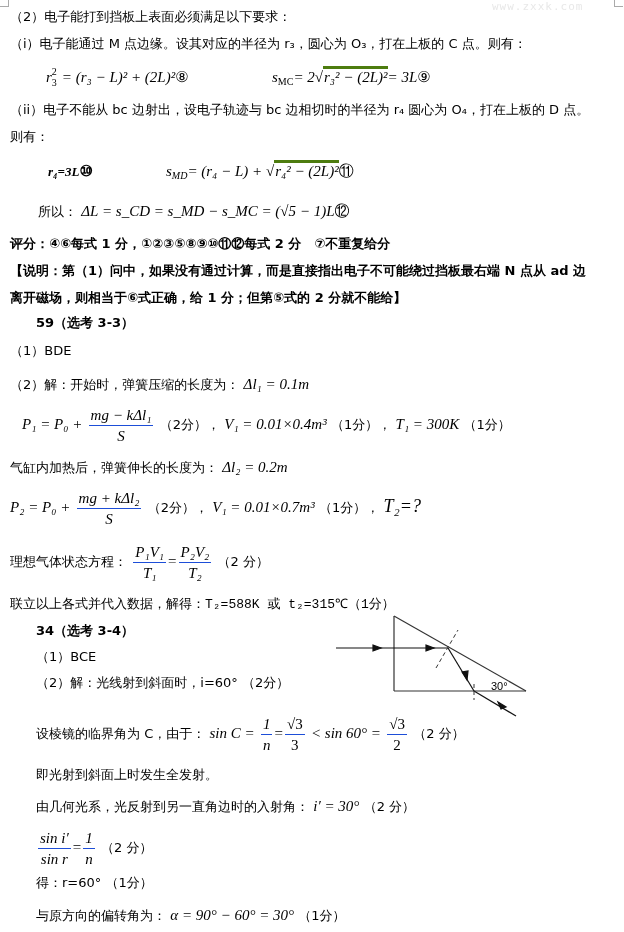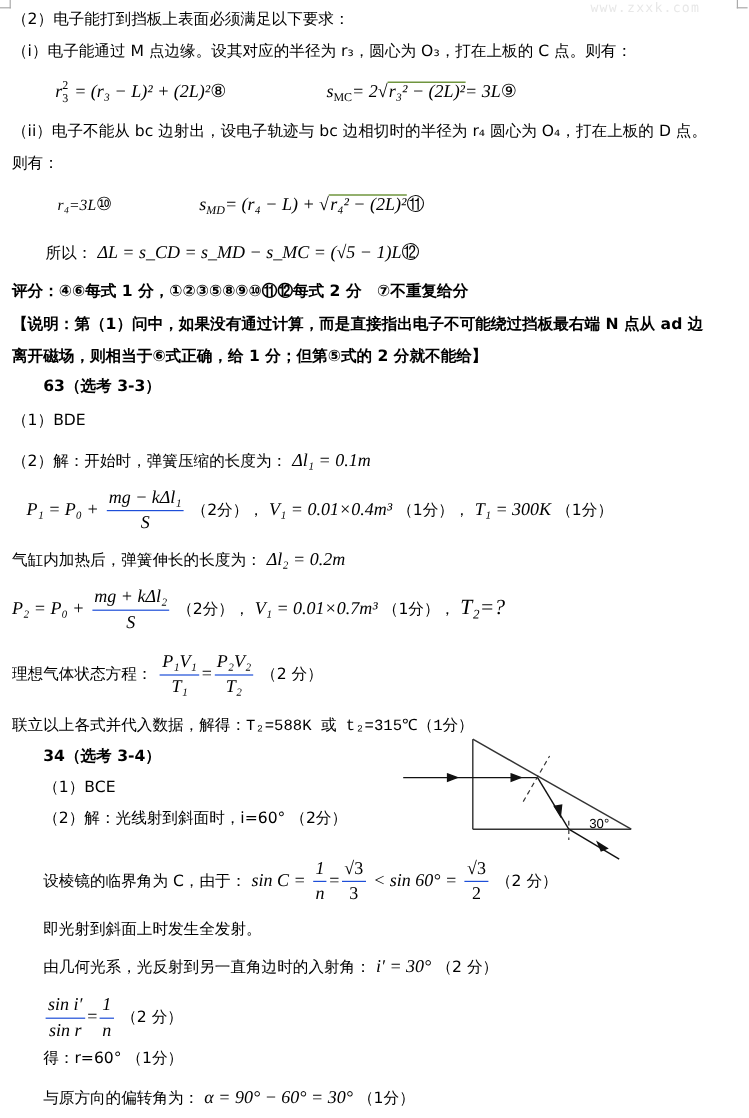--- a/index.html
+++ b/index.html
@@ -8,21 +8,21 @@
   .ln { position:absolute; white-space:nowrap; font-size:13.5px; line-height:18px; }
   .cn { font-family:"DejaVu Sans","Liberation Sans",sans-serif; font-size:13px; }
   .m  { font-family:"Liberation Serif","DejaVu Serif",serif; font-style:italic; font-size:15px; }
   .mr { font-family:"Liberation Serif","DejaVu Serif",serif; font-size:15px; }
   .bold { font-weight:bold; }
   .sub { font-size:10px; vertical-align:-3px; font-style:normal; }
   .subi { font-size:10px; vertical-align:-3px; }
   .frac { display:inline-block; vertical-align:middle; text-align:center; margin:0 2px; }
   .frac .num { display:block; border-bottom:1px solid #1d4ed8; padding:0 2px; line-height:20px; }
   .frac .den { display:block; line-height:20px; }
-  .sqrt { border-top:1px solid #4d7c0f; padding-left:1px;text-align:center; }
+  .sqrt { border-top:3px solid #4d7c0f; padding-left:1px;text-align:center; }
   .watermark { position:absolute; left:492px; top:0px; font-family:"DejaVu Sans Mono",monospace;
                font-size:11px; color:#e8e8e8; letter-spacing:1px; }
   .corner { position:absolute; width:8px; height:6px; border:1px solid #aaa; border-top:none; }
   svg text { font-family:"Liberation Sans","DejaVu Sans",sans-serif; }
 </style>
 </head>
 <body>
 
 <div class="corner" style="left:0;top:0;border-left:none;"></div>
 <div class="corner" style="left:614px;top:0;border-right:none;"></div>
@@ -34,37 +34,37 @@
 <div class="ln" style="left:46px;top:68px;">
   <span class="m">r</span><span class="mr" style="font-size:10px;position:relative;top:4px;left:0;">3</span><span class="mr" style="font-size:10px;position:relative;top:-7px;left:-5px;">2</span><span class="m">= (r₃ − L)² + (2L)²</span><span class="mr">⑧</span>
 </div>
 <div class="ln" style="left:272px;top:68px;">
   <span class="m">s</span><span class="sub mr">MC</span><span class="m">= 2√</span><span class="m sqrt">r₃² − (2L)²</span><span class="m">= 3L</span><span class="mr">⑨</span>
 </div>
 
 <div class="ln cn" style="left:10px;top:101px;">（ii）电子不能从 bc 边射出，设电子轨迹与 bc 边相切时的半径为 r₄ 圆心为 O₄，打在上板的 D 点。</div>
 <div class="ln cn" style="left:10px;top:128px;">则有：</div>
 
-<div class="ln" style="left:48px;top:162px;">
+<div class="ln" style="left:48px;top:162px;font-weight:bold;">
   <span class="m" style="font-size:13px;">r₄=3L</span><span class="mr">⑩</span>
 </div>
 <div class="ln" style="left:166px;top:162px;">
   <span class="m">s</span><span class="subi m">MD</span><span class="m">= (r₄ − L) + √</span><span class="m sqrt">r₄² − (2L)²</span><span class="mr">⑪</span>
 </div>
 
 <div class="ln" style="left:38px;top:202px;">
   <span class="cn">所以：</span>
   <span class="m">ΔL = s_CD = s_MD − s_MC = (√5 − 1)L</span><span class="mr">⑫</span>
 </div>
 
 <div class="ln cn bold" style="left:10px;top:235px;">评分：④⑥每式 1 分，①②③⑤⑧⑨⑩⑪⑫每式 2 分　⑦不重复给分</div>
 <div class="ln cn bold" style="left:10px;top:262px;">【说明：第（1）问中，如果没有通过计算，而是直接指出电子不可能绕过挡板最右端 N 点从 ad 边</div>
 <div class="ln cn bold" style="left:10px;top:289px;">离开磁场，则相当于⑥式正确，给 1 分；但第⑤式的 2 分就不能给】</div>
 
-<div class="ln cn bold" style="left:36px;top:314px;">63（选考 3-3）</div>
+<div class="ln cn bold" style="left:36px;top:314px;">59（选考 3-3）</div>
 <div class="ln cn" style="left:10px;top:342px;">（1）BDE</div>
 <div class="ln" style="left:10px;top:375px;">
   <span class="cn">（2）解：开始时，弹簧压缩的长度为：</span>
   <span class="m">Δl₁ = 0.1m</span>
 </div>
 
 <div class="ln" style="left:22px;top:405px;line-height:20px;">
   <span class="m">P₁ = P₀ +</span>
   <span class="frac m"><span class="num">mg − kΔl₁</span><span class="den">S</span></span>
   <span class="cn">（2分），</span>

